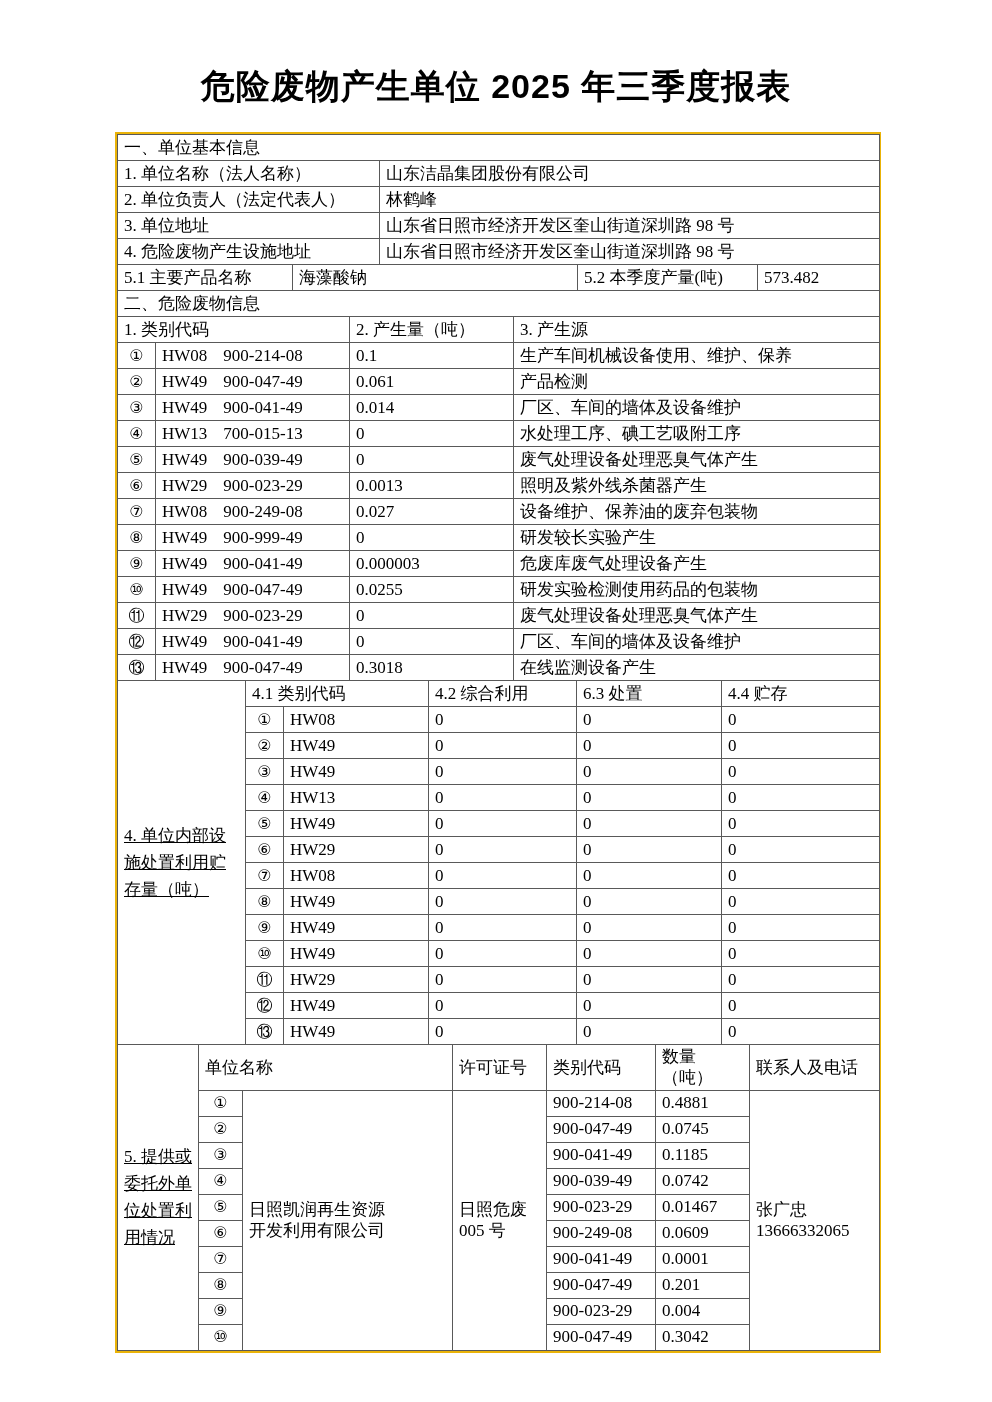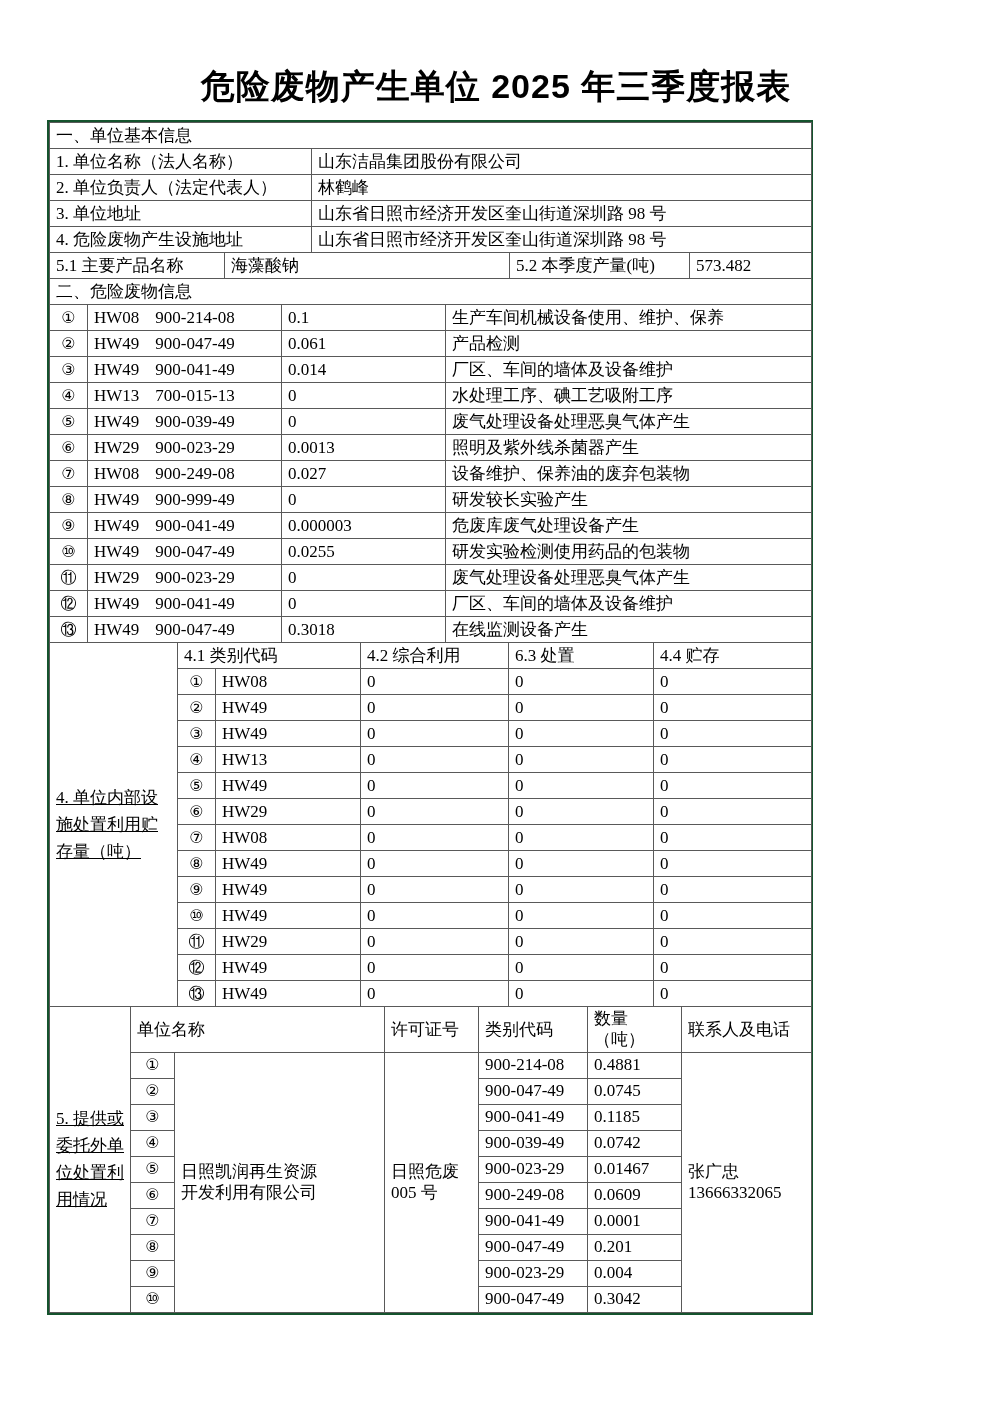--- a/index.html
+++ b/index.html
@@ -1,25 +1,25 @@
 <!DOCTYPE html>
 <html><head>
 <meta charset="utf-8">
 <style>
   html,body { margin:0; padding:0; }
   body {
     width:992px; height:1402px; background:#ffffff; color:#000;
     font-family:"Liberation Serif","DejaVu Serif",serif;
   }
   .title {
-    margin:64px 0 10px 0; text-align:center;
+    margin:64px 0 22px 0; text-align:center;
     font-family:"Liberation Sans","DejaVu Sans",sans-serif;
     font-weight:bold; font-size:34px; letter-spacing:1px;
   }
-  .sheet { width:762px; margin-left:47px; border:2px solid #14532d; }
+  .sheet { width:762px; margin-left:115px; border:2px solid #eab308; }
   table { width:100%; border-collapse:collapse; table-layout:fixed; }
   table + table { margin-top:-1px; }
   td {
     border:1px solid #595959; padding:1px 6px; height:23px;
     font-size:17px; line-height:1.25; overflow:hidden; vertical-align:middle;
     word-break:break-all;
   }
   .no { font-family:"DejaVu Sans","Liberation Sans",sans-serif; font-size:16px; text-align:center; padding:1px 2px; }
   .sp { margin-left:16px; }
   .pre { white-space:pre-line; }
@@ -83,20 +83,25 @@
         <col style="width:38px">
         <col style="width:194px">
         <col style="width:164px">
         <col style="width:366px">
       </colgroup>
     <tbody>
         <tr>
       <td colspan="4">二、危险废物信息</td>
     </tr>
     <tr>
+      <td colspan="2">1. 类别代码</td>
+      <td>2. 产生量（吨）</td>
+      <td>3. 产生源</td>
+    </tr>
+    <tr>
       <td class="no">①</td>
       <td><span>HW08</span><span class="sp">900-214-08</span></td>
       <td>0.1</td>
       <td>生产车间机械设备使用、维护、保养</td>
     </tr>
     <tr>
       <td class="no">②</td>
       <td><span>HW49</span><span class="sp">900-047-49</span></td>
       <td>0.061</td>
       <td>产品检测</td>

